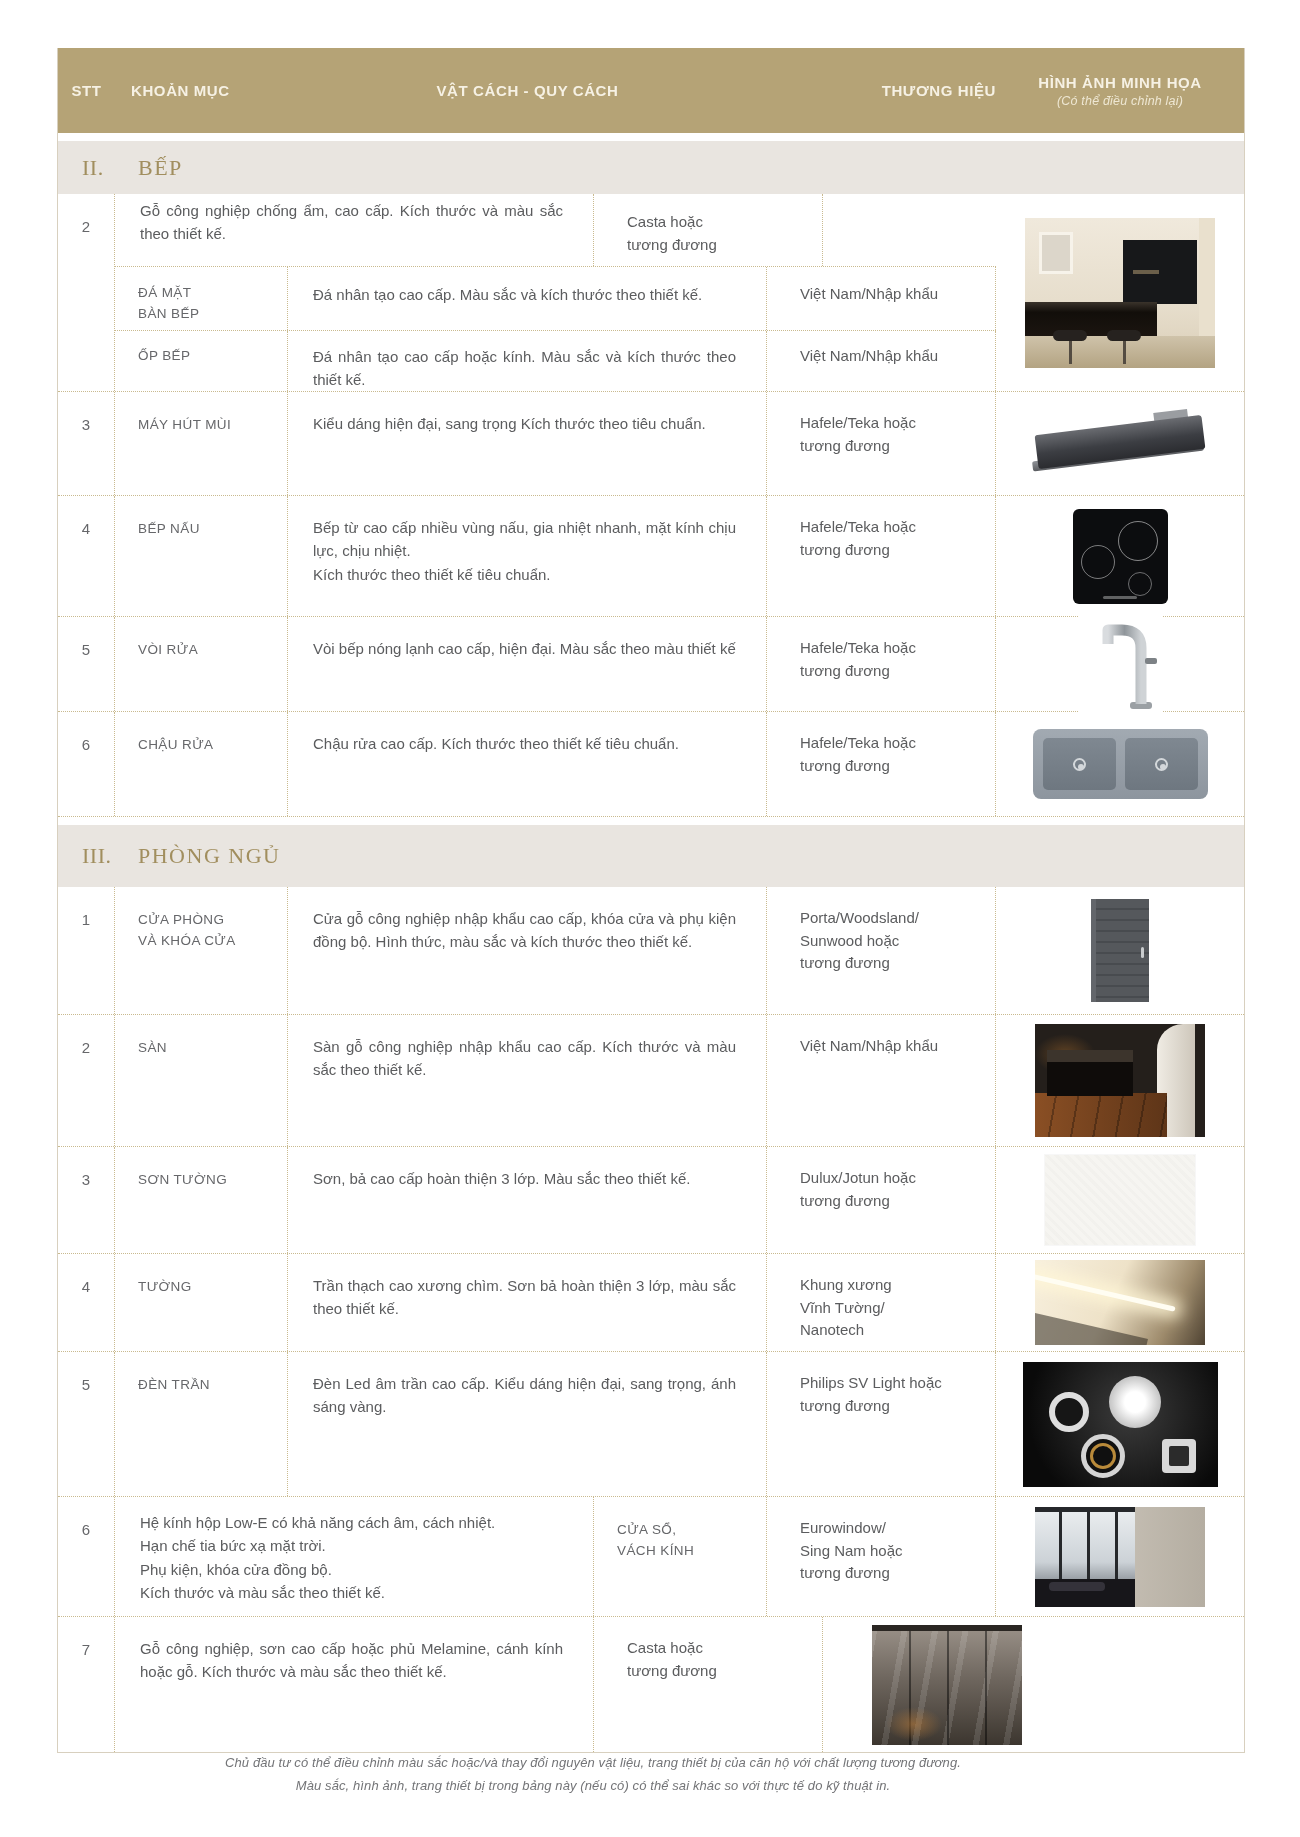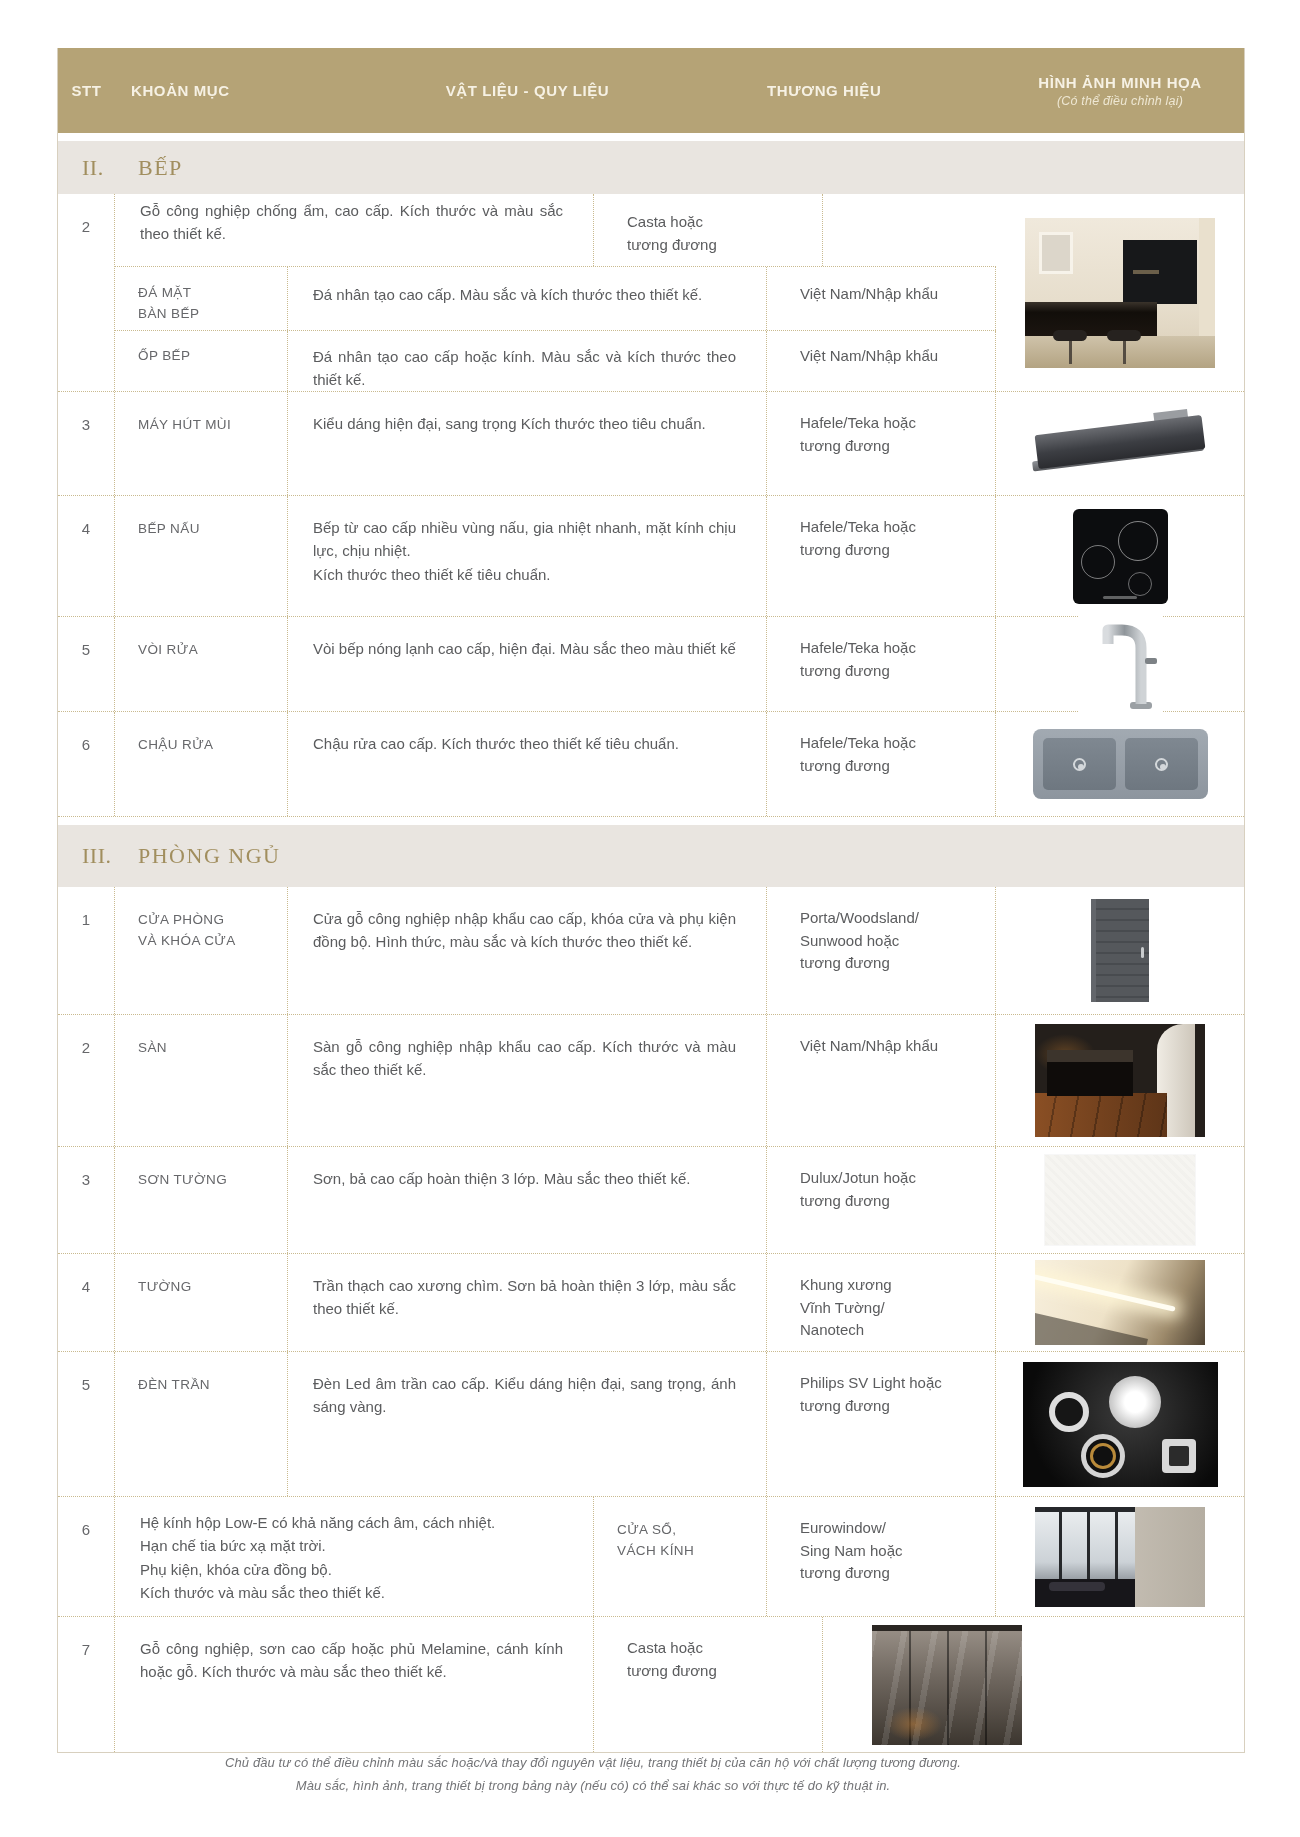--- a/index.html
+++ b/index.html
@@ -18,21 +18,21 @@
 
   
   .thead {
     display:flex; height:85px; background:#b5a376; color:#f6f1e4;
     align-items:center; margin-bottom:4px;
   }
   .th { font-size:15px; font-weight:600; letter-spacing:.6px; }
   .th.c-stt { width:57px; text-align:center; }
   .th.c-label { width:173px; padding-left:16px; }
   .th.c-mat { width:479px; text-align:center; }
-  .th.c-brand { width:229px; text-align:left; }
+  .th.c-brand { width:229px; text-align:right; }
   .th.c-img { width:248px; text-align:center; }
   .th .img-note { font-size:12.5px; font-weight:400; font-style:italic; color:#eee7d3; letter-spacing:.2px; margin-top:3px; }
 
   
   .sec {
     background:#e9e5e0; display:flex; align-items:center; padding-left:24px;
     font-family:"Liberation Serif","DejaVu Serif",serif; color:#a18e5e;margin-top:8px;
   }
   .sec.sec-2 { height:53px; }
   .sec.sec-3 { height:62px; }
@@ -152,21 +152,21 @@
 </style>
 </head>
 <body>
 
 <div class="page">
   <div class="table">
 
     <div class="thead">
       <div class="th c-stt">STT</div>
       <div class="th c-label">KHOẢN MỤC</div>
-      <div class="th c-mat">VẬT LIỆU - QUY LIỆU</div>
+      <div class="th c-mat">VẬT CÁCH - QUY CÁCH</div>
       <div class="th c-brand">THƯƠNG HIỆU</div>
       <div class="th c-img">
         <div>HÌNH ẢNH MINH HỌA</div>
         <div class="img-note">(Có thể điều chỉnh lại)</div>
       </div>
     </div>
 
     <div class="sec sec-2">
       <span class="sec-num">II.</span>
       <span class="sec-title">BẾP</span>

